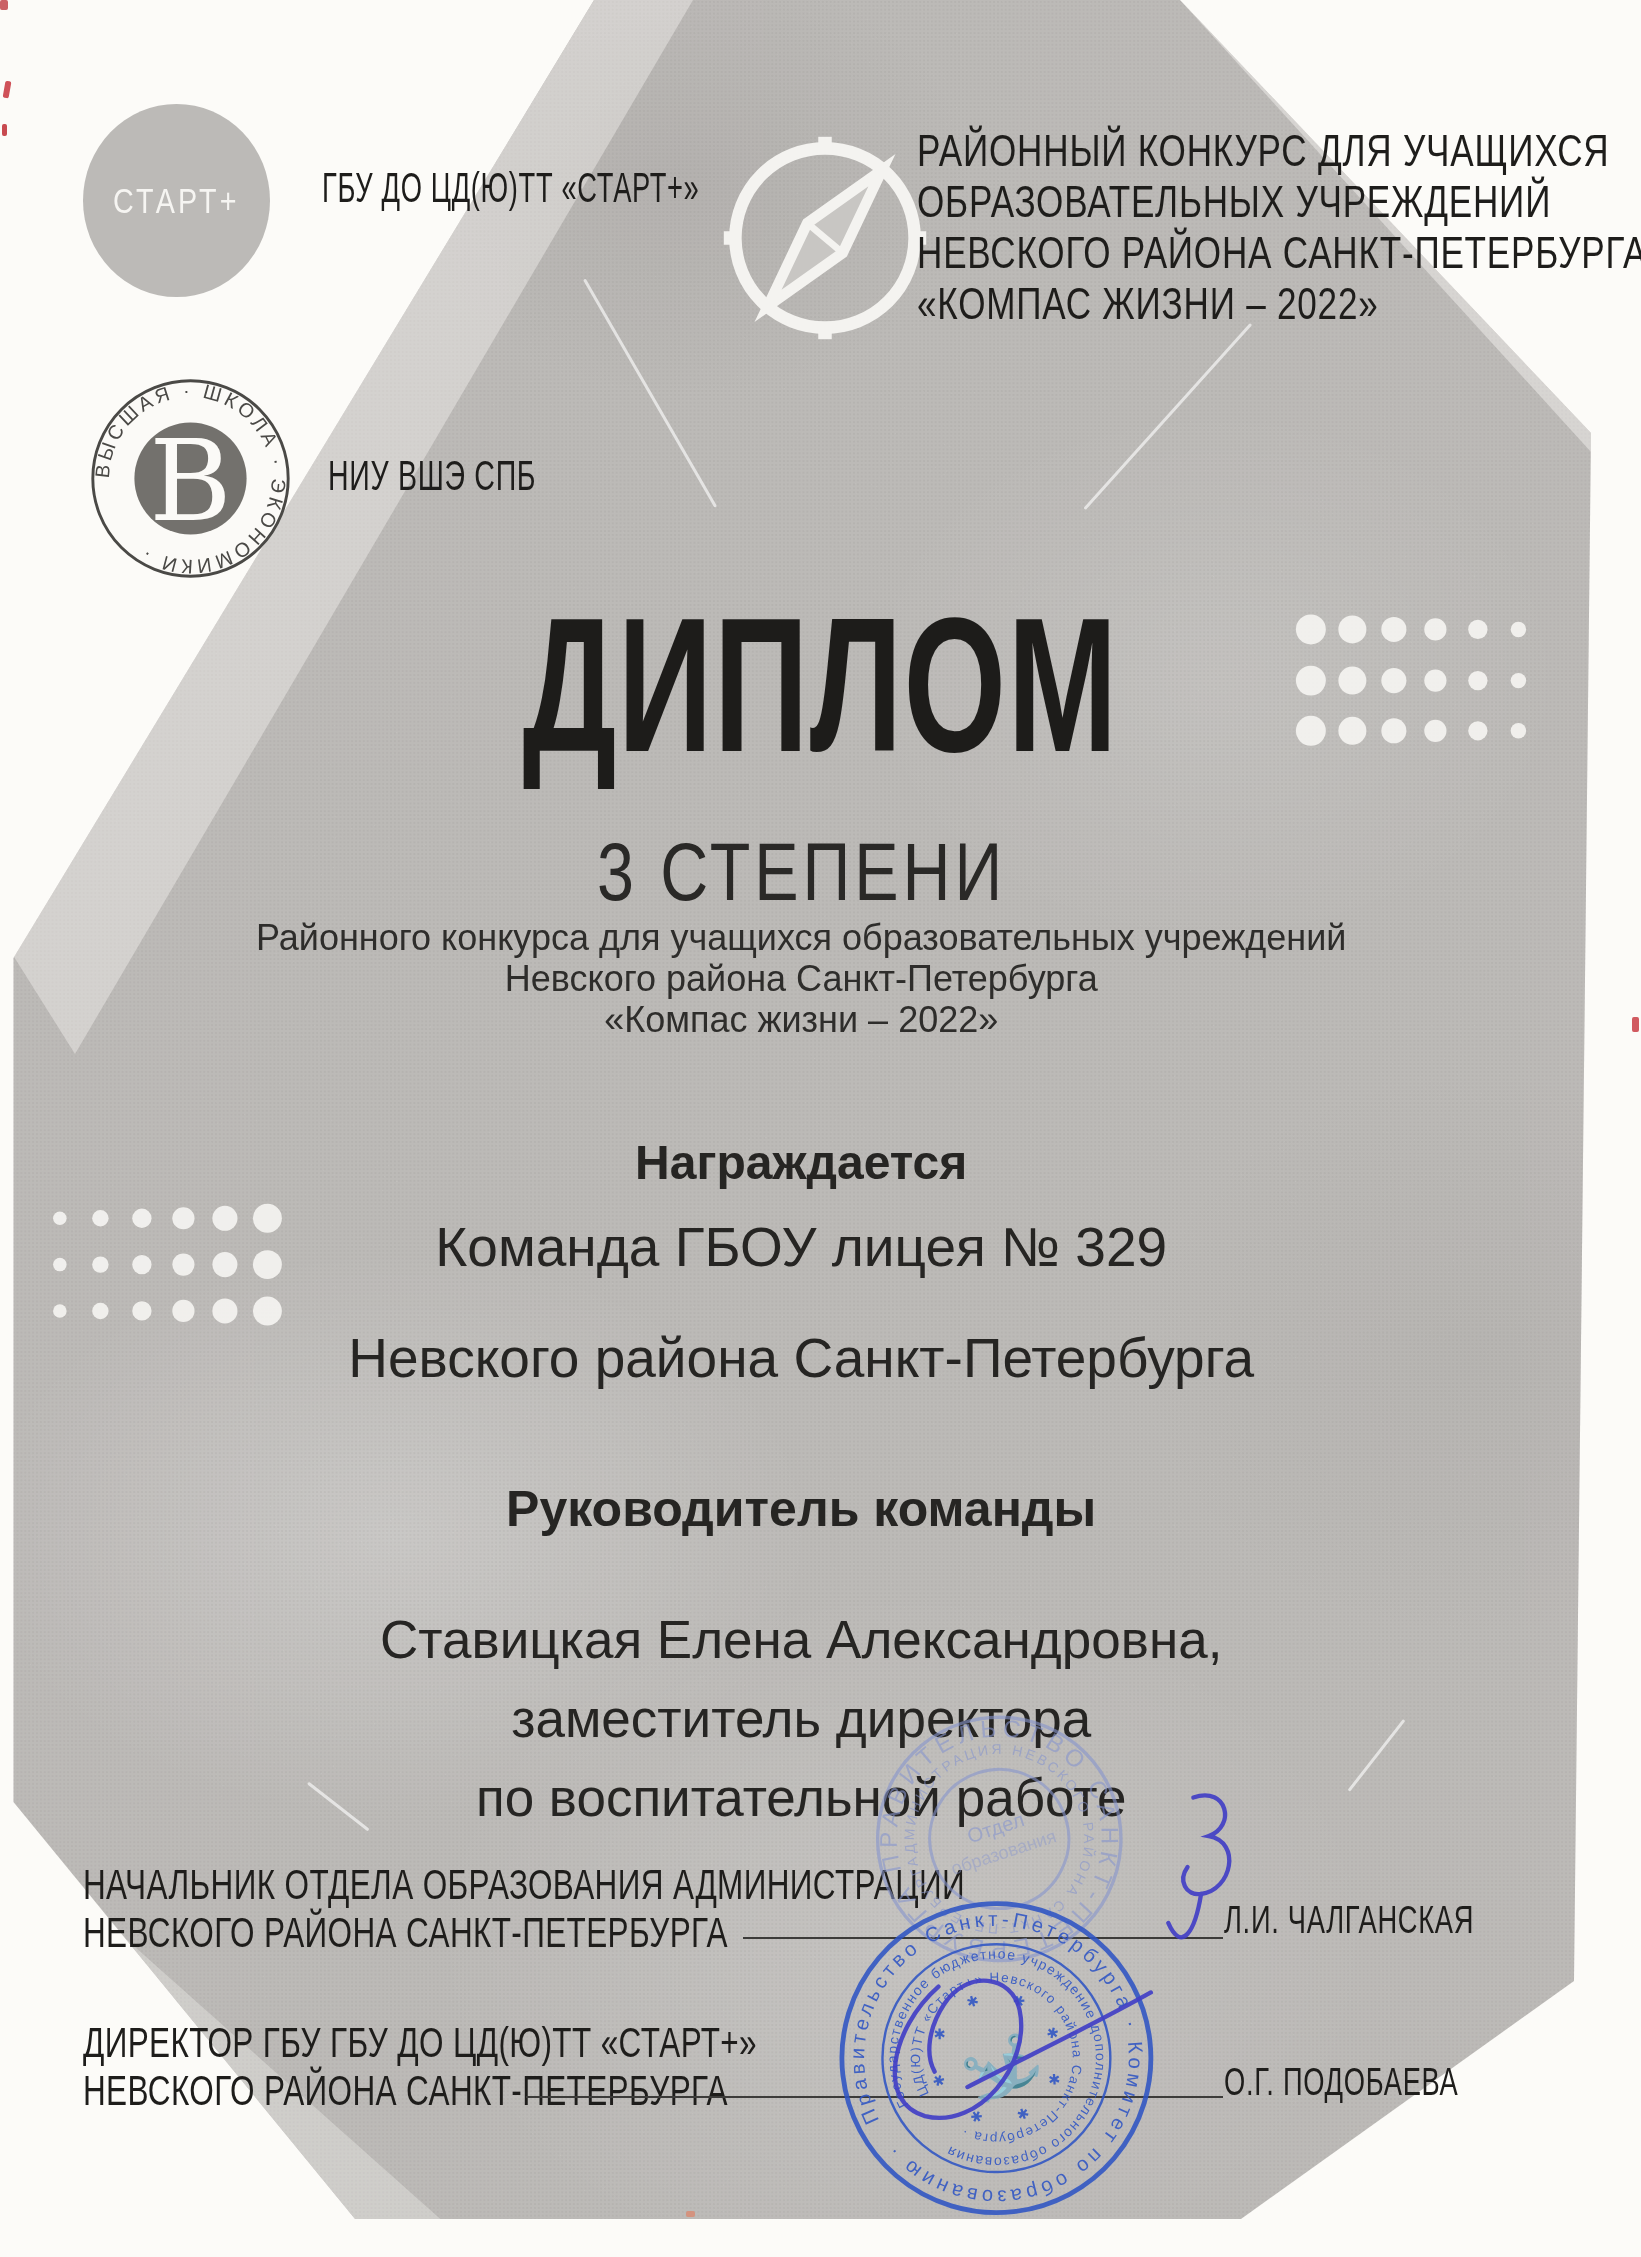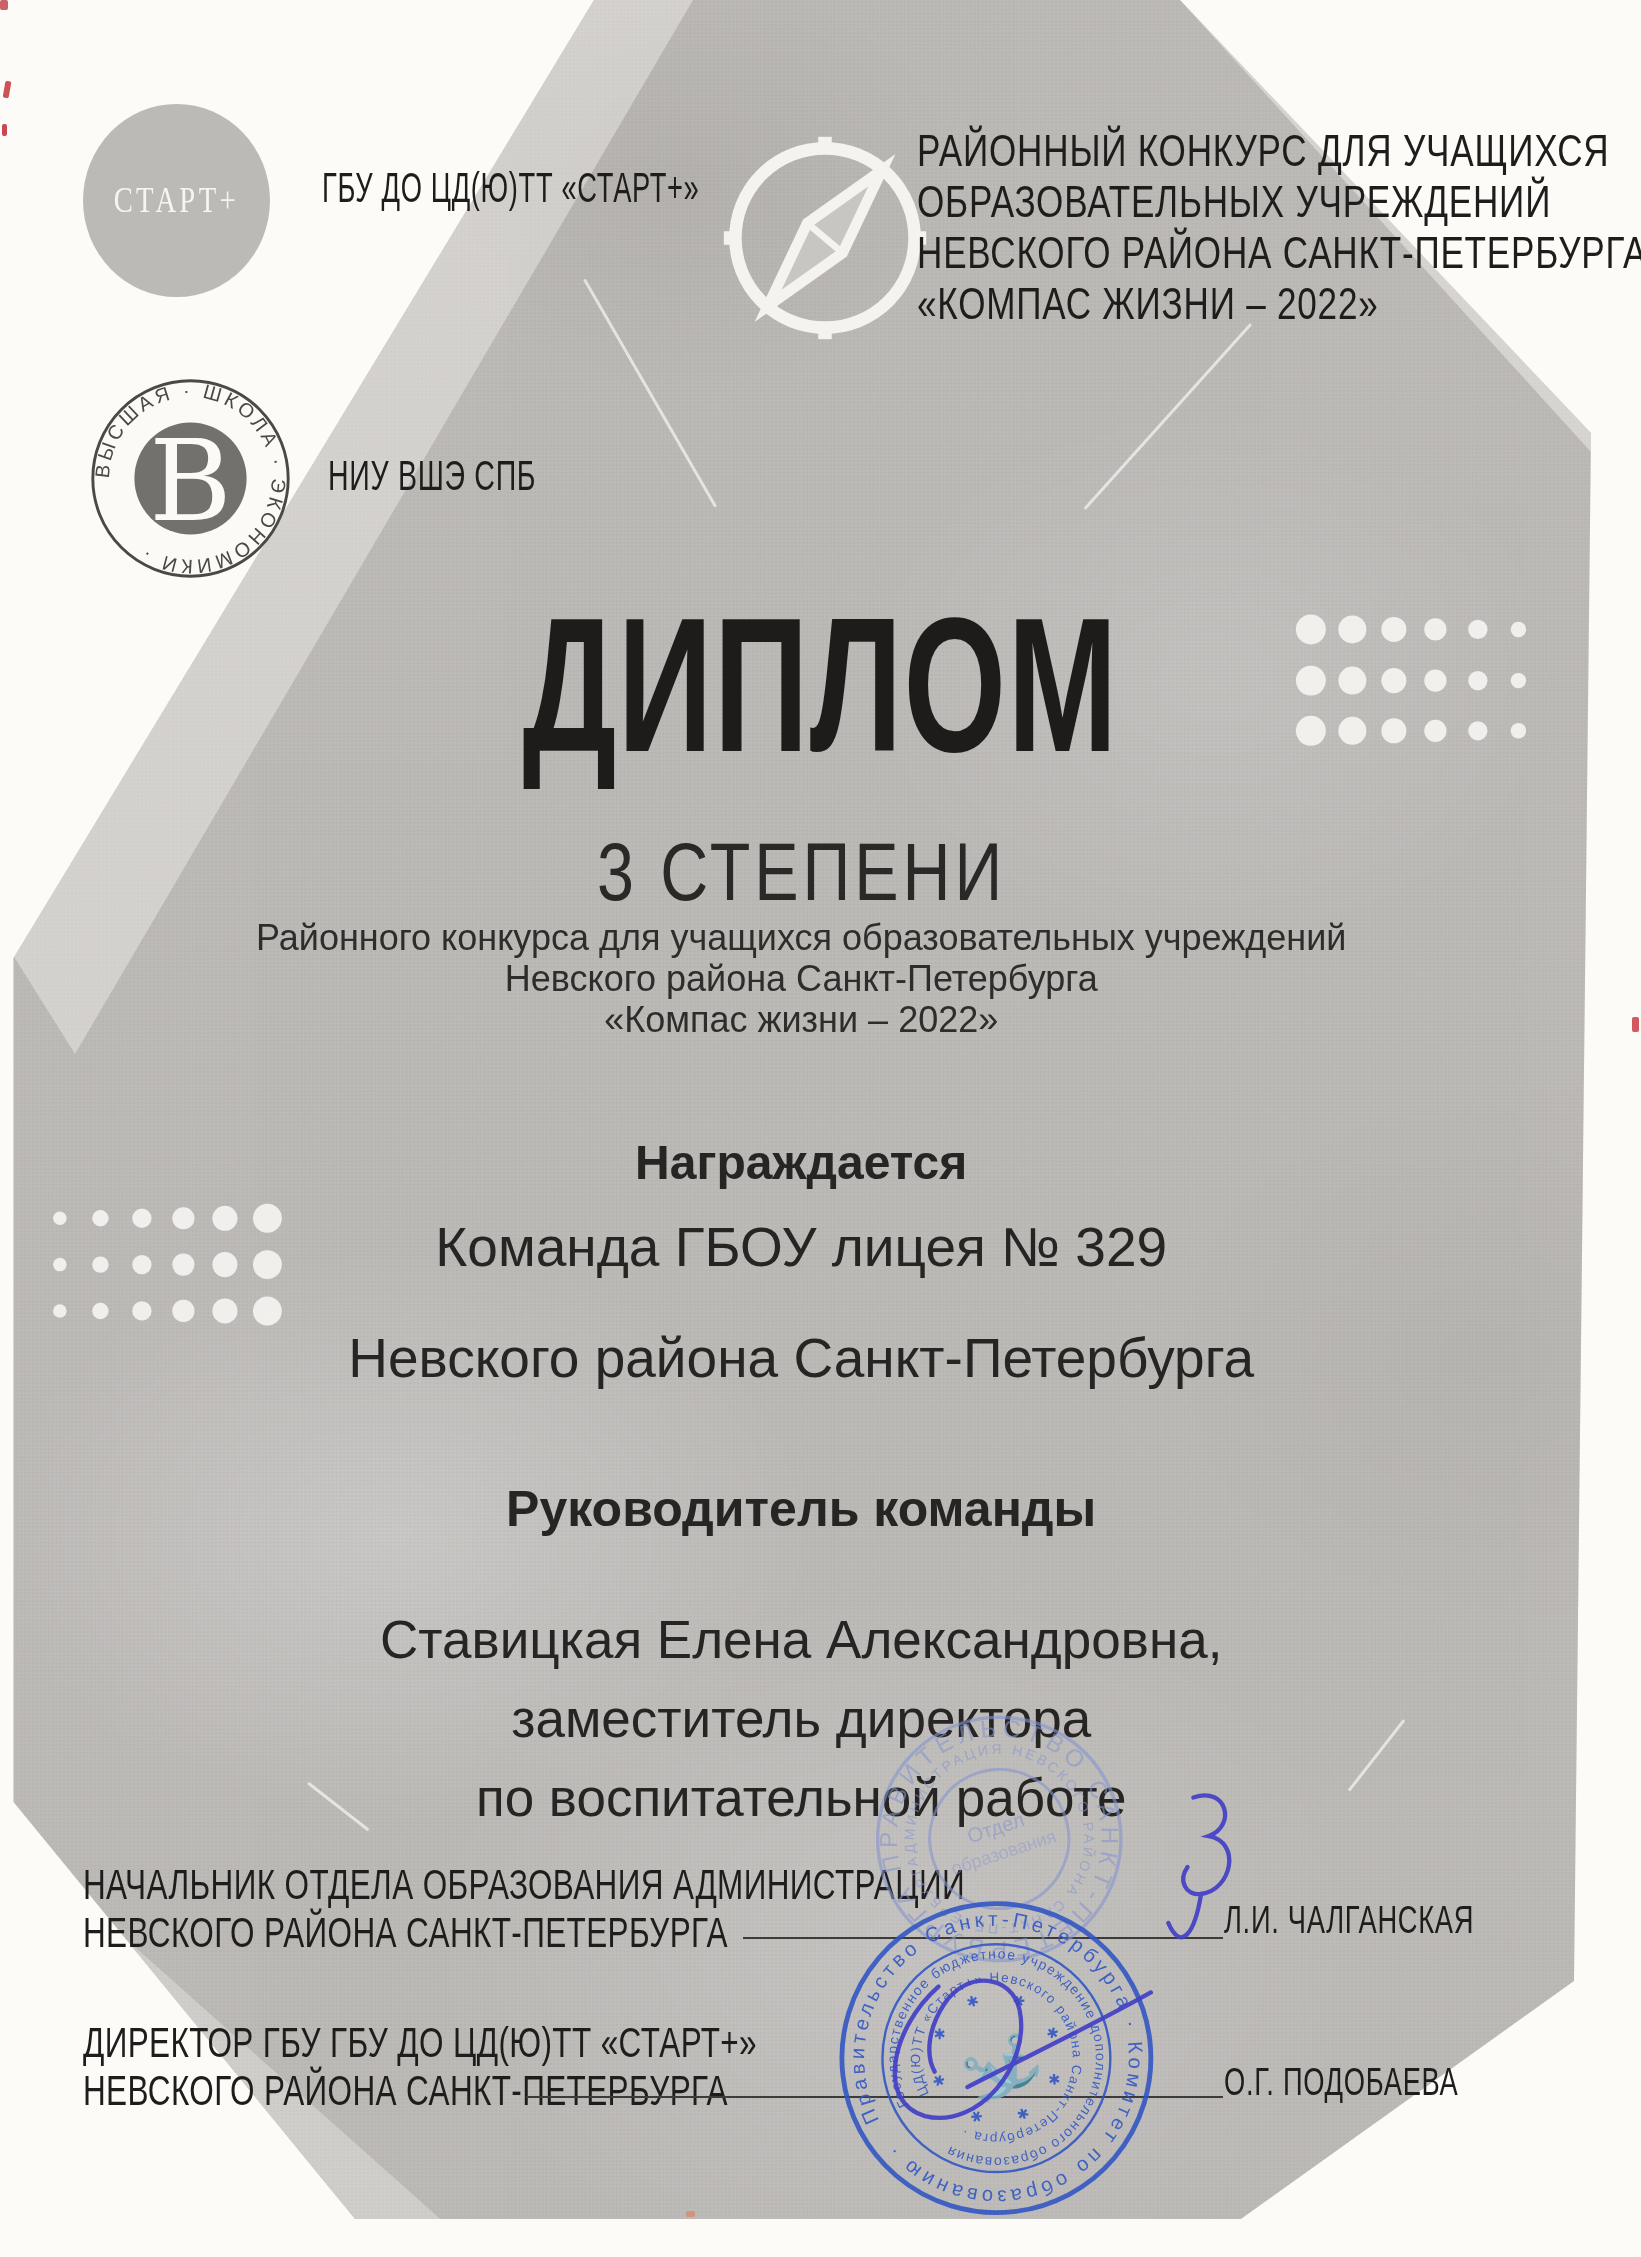--- a/index.html
+++ b/index.html
@@ -32,21 +32,21 @@
   .crease-d{left:1403px;top:1719px;height:90px;transform:rotate(38deg);}
   .dots{position:absolute;}
 
   
   .abs{position:absolute;}
   .ctr{left:-19.3px;width:1641px;text-align:center;}
   .condblock{transform-origin:0 0;white-space:nowrap;color:#1e1d1b;}
 
   
   .start-circle{position:absolute;left:83px;top:104px;width:187px;height:193px;border-radius:50%;
-      background:#bcbab7;display:flex;align-items:center;justify-content:center;font-family:Liberation Serif, serif;}
+      background:#bcbab7;display:flex;align-items:center;justify-content:center;}
   .start-circle span{color:#f6f5f2;font-size:35px;letter-spacing:3.9px;transform:scaleX(.82);white-space:nowrap;}
   .org-name{left:322px;top:164px;font-size:42px;transform:scaleX(.65);letter-spacing:1px;}
   .hse-label{left:328px;top:452px;font-size:42px;transform:scaleX(.68);letter-spacing:1px;}
 
   .contest{left:917px;top:125px;font-size:45px;line-height:51px;transform:scaleX(.78);letter-spacing:1px;}
 
   
   .title{top:575px;left:0;width:1641px;text-align:center;font-weight:bold;font-size:191px;
          letter-spacing:1.9px;transform:scaleX(.69);color:#1d1c1a;}
   .degree{top:826px;font-size:81px;letter-spacing:4.8px;transform:scaleX(.82);color:#2a2927;}

